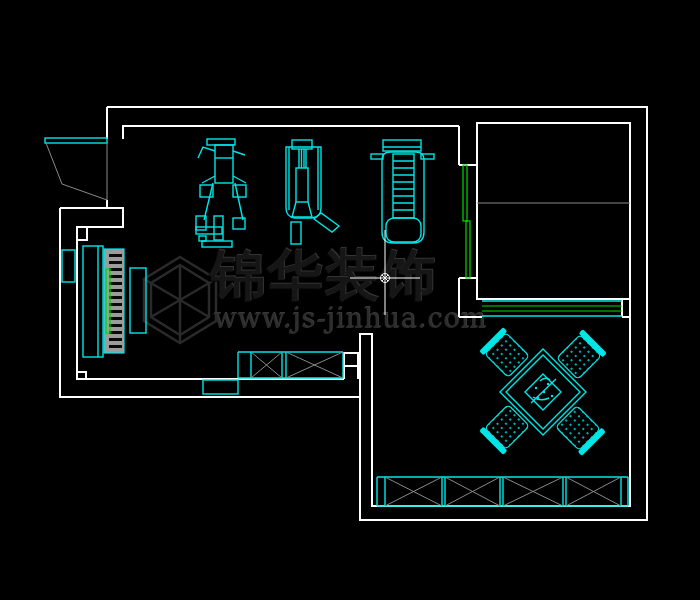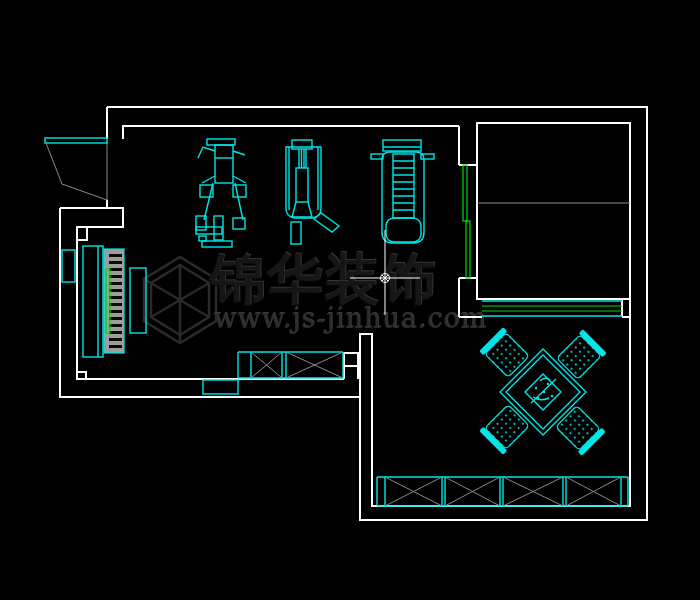--- a/index.html
+++ b/index.html
@@ -1,21 +1,21 @@
 <!DOCTYPE html>
 <html style="--bg: #000000; --wall: #ffffff; --furn: #00e6e6; --open: #00dd00; --hatch: #8a8a8a; --keys-bg: #9c9c9c; --wm-stroke: #2a2a2a; --wm-text: #161616; --wm-url: #2c2c2c;"><head>
 <meta charset="utf-8">
 <style>
   html,body{margin:0;padding:0;background:#000;}
   .canvas{position:relative;width:700px;height:600px;background:var(--bg,#000);overflow:hidden;
           font-family:"DejaVu Sans", sans-serif;}
   
   .wm-brand{position:absolute;left:210px;top:252px;font-size:55px;line-height:1;
             letter-spacing:2px;color:var(--wm-text,#161616);font-weight:bold;
-            text-shadow:1px -1px 0 #343434,-1px 1px 0 #050505;white-space:nowrap;}
+            text-shadow:1px -1px 0 #343434,-1px 1px 0 #050505;white-space:nowrap;font-family:Liberation Mono, monospace;}
   .wm-url{position:absolute;left:213px;top:305px;font-size:27px;line-height:1;
           font-family:"DejaVu Serif", serif;letter-spacing:1px;color:var(--wm-url,#2c2c2c);
           text-shadow:1px -1px 0 #3a3a3a;white-space:nowrap;}
   .wm-logo{position:absolute;left:140px;top:253px;}
   svg.plan{position:absolute;left:0;top:0;}
   .w{stroke:var(--wall,#fff);fill:none;stroke-width:2;}
   .w1{stroke:var(--wall,#fff);fill:none;stroke-width:1;}
   .c{stroke:var(--furn,#00e6e6);fill:none;stroke-width:1.4;}
   .gn{stroke:var(--open,#00dd00);fill:none;stroke-width:1.2;}
   .h{stroke:var(--hatch,#8a8a8a);fill:none;stroke-width:1;}

